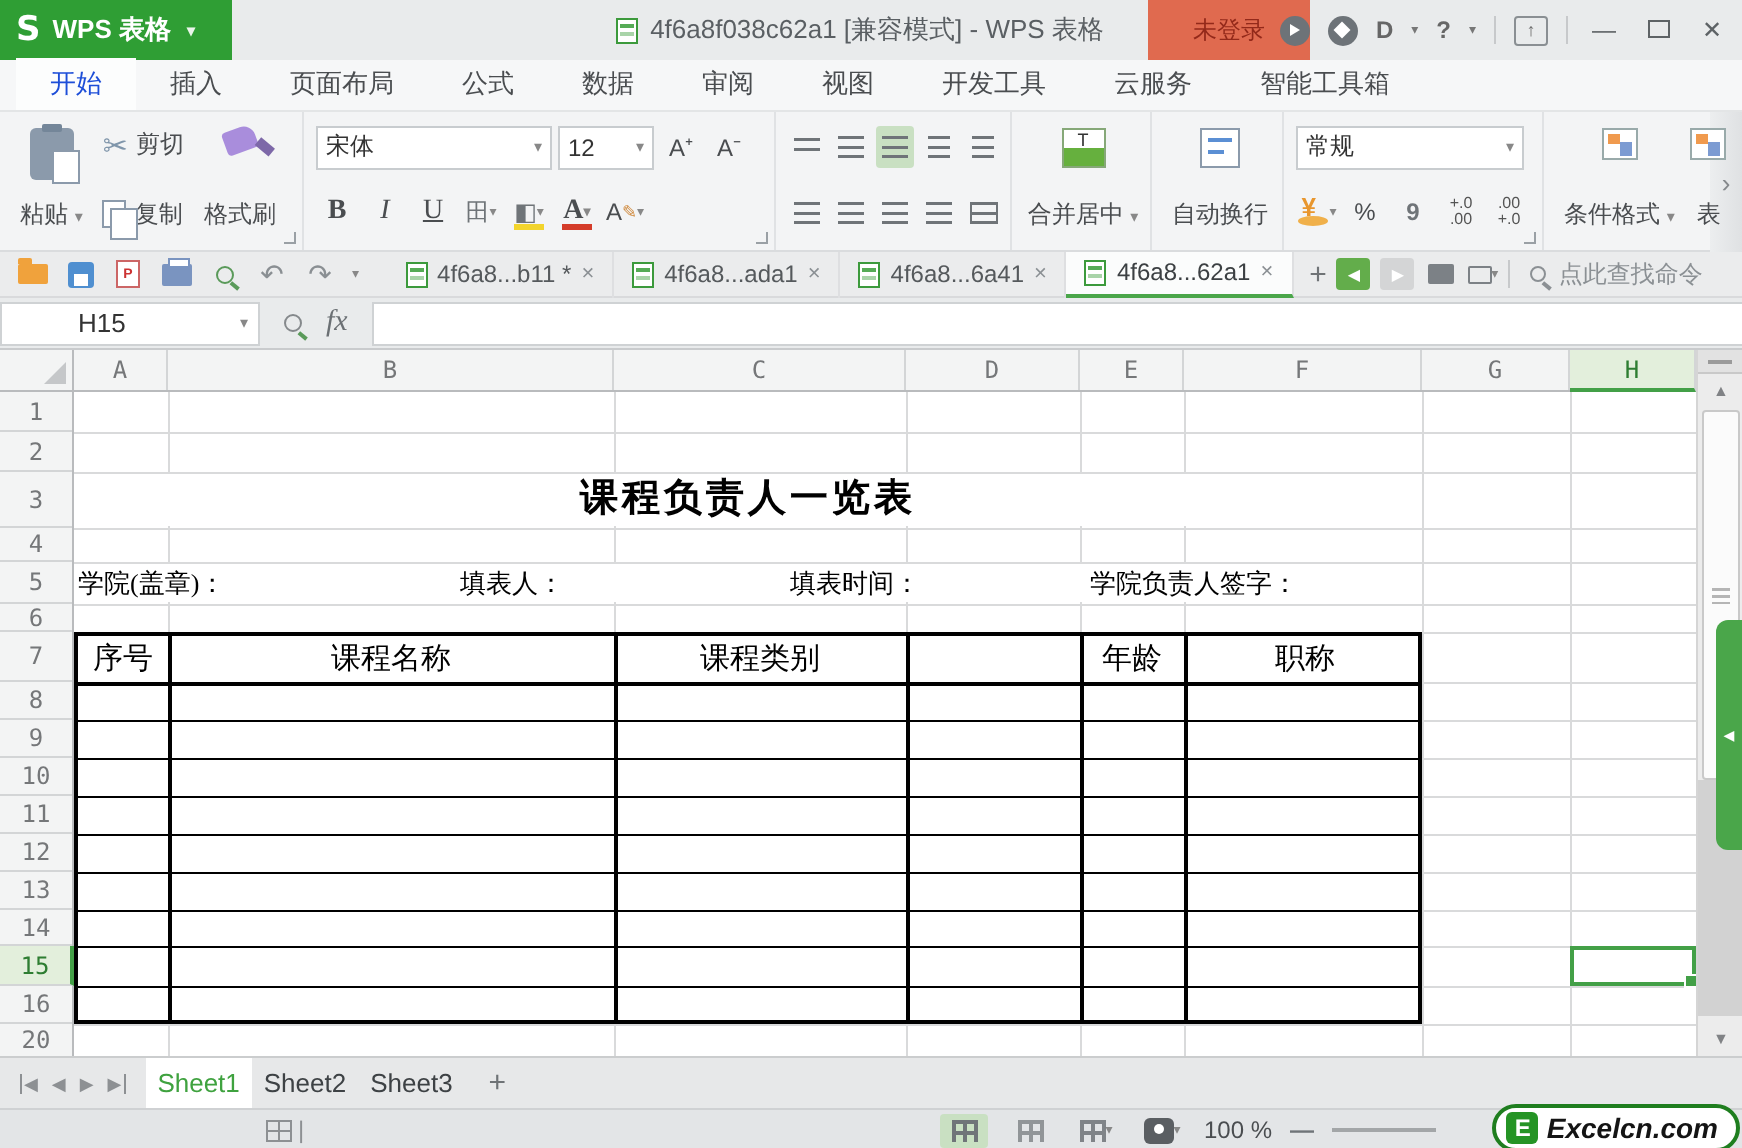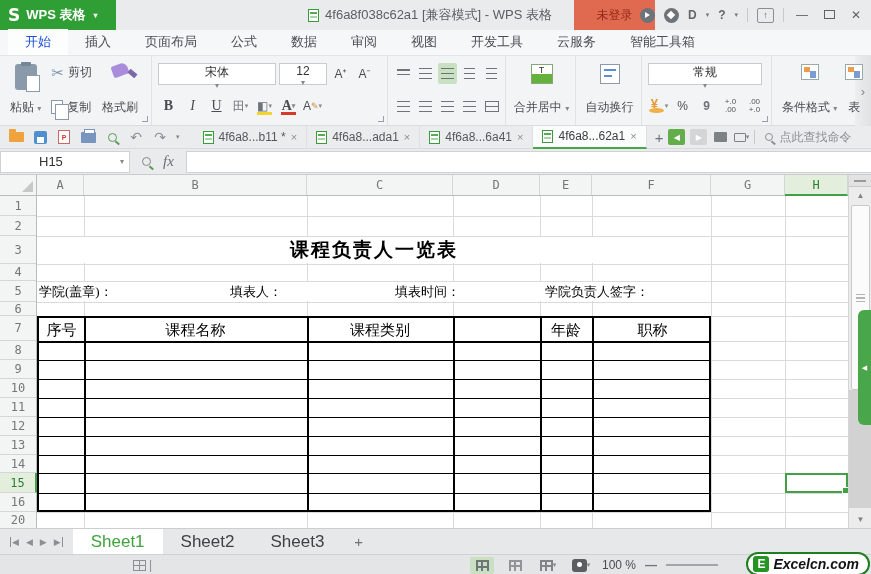--- a/index.html
+++ b/index.html
@@ -38,21 +38,21 @@
   
   .ribbon { left:0; top:56px; width:871px; height:70px; background:#f3f4f5; border-bottom:1px solid #dadcde; display:flex; }
   .rgroup { position:relative; height:100%; border-right:1px solid #e0e2e4; display:flex; align-items:center; padding:4px 4px 6px 6px; }
   .dlg { position:absolute; right:3px; bottom:3px; width:6px; height:6px; border-right:1.5px solid #9aa0a5; border-bottom:1.5px solid #9aa0a5; }
   .bigbtn { display:flex; flex-direction:column; align-items:center; justify-content:space-between; height:56px; padding:2px 4px; cursor:pointer; }
   .bigbtn .lbl { font-size:12px; color:#4a4d50; white-space:nowrap; }
   .stack2 { display:flex; flex-direction:column; justify-content:space-between; height:52px; }
   .smallbtn { display:flex; align-items:center; gap:4px; font-size:12px; color:#4a4d50; cursor:pointer; }
   .fontcol { display:flex; flex-direction:column; justify-content:space-between; height:54px; }
   .frow { display:flex; align-items:center; gap:3px; }
-  .combo { background:#fff; border:1px solid #c8cccf; height:22px; display:flex; align-items:center; justify-content:space-between; padding:0 4px; font-size:12px; color:#333; cursor:pointer;flex-direction:column; }
+  .combo { background:#fff; border:1px solid #c8cccf; height:22px; display:flex; align-items:center; justify-content:space-between; padding:0 4px; font-size:12px; color:#333; cursor:pointer; }
   .combo .dd { font-size:8px; color:#888; }
   .ibox { width:21px; height:21px; display:flex; align-items:center; justify-content:center; color:#4a4d50; cursor:pointer; border-radius:2px; position:relative; }
   .ibox.on { background:#c9e0c2; }
   .glyphB { font-weight:bold; font-family:"Liberation Serif",serif; font-size:14px; }
   .glyphI { font-style:italic; font-family:"Liberation Serif",serif; font-size:14px; }
   .glyphU { text-decoration:underline; font-family:"Liberation Serif",serif; font-size:14px; }
   .redbar::after, .yelbar::after { content:""; position:absolute; left:3px; right:3px; bottom:2px; height:3px; }
   .redbar::after { background:#d43c2a; }
   .yelbar::after { background:#f2d42c; }
   .li { width:13px; height:11px; background:repeating-linear-gradient(to bottom,#6f7478 0 1.5px,transparent 1.5px 4.8px); }
@@ -143,21 +143,21 @@
   .vs-split::after { content:""; position:absolute; left:5px; top:5px; width:12px; height:2px; background:#9a9a9a; }
   .vs-arr { position:absolute; left:0; width:23px; height:17px; color:#808285; font-size:8px; text-align:center; line-height:17px; }
   .vs-thumb { position:absolute; left:2px; top:30px; width:19px; height:185px; background:#fbfbfb; border:1px solid #c9c9c9; border-radius:2px; }
   .vs-thumb::after { content:""; position:absolute; left:4px; top:88px; width:9px; height:8px; background:repeating-linear-gradient(to bottom,#b5b5b5 0 1.5px,transparent 1.5px 3.5px); }
   .vs-track { position:absolute; left:0; top:215px; width:23px; height:118px; background:#d2d2d2; }
   .sidetab { left:858px; top:310px; width:13px; height:115px; background:#4aa64a; border-radius:6px 0 0 6px; display:flex; align-items:center; justify-content:center; color:#fff; font-size:7px; }
 
   
   .sheetbar { left:0; top:528px; width:871px; height:26px; background:#e7e8e9; border-top:1px solid #cbcdce; display:flex; align-items:center; }
   .snav { display:flex; align-items:center; gap:7px; padding:0 10px; color:#8d9093; font-size:9px; }
-  .stab { height:25px; line-height:25px; padding:0 18px; font-size:17px; color:#3e4245; cursor:pointer; }
+  .stab { height:25px; line-height:25px; padding:0 6px; font-size:13px; color:#3e4245; cursor:pointer; }
   .stab.active { background:#fff; color:#3fa23f; }
   .addsheet { font-size:15px; color:#6f7376; padding:0 12px; cursor:pointer; }
 
   
   .statusbar { left:0; top:554px; width:871px; height:20px; background:#e3e5e7; border-top:1px solid #cfd1d3; }
   .st-left { position:absolute; left:133px; top:3px; display:flex; align-items:center; gap:3px; color:#8d9093; }
   .gridic { width:13px; height:11px; border:1px solid #8d9093; background:linear-gradient(to right,transparent 5px,#8d9093 5px,#8d9093 6px,transparent 6px),linear-gradient(to bottom,transparent 4px,#8d9093 4px,#8d9093 5px,transparent 5px); }
   .st-right { position:absolute; right:0; left:470px; top:0; height:20px; display:flex; align-items:center; gap:9px; }
   .vbtn { width:24px; height:17px; display:flex; align-items:center; justify-content:center; border-radius:2px; cursor:pointer; }
   .vbtn.on { background:#c9e0c2; }
@@ -318,21 +318,21 @@
       </div>
     </div>
 
     <div class="rgroup" style="width:70px;justify-content:center">
       <div class="bigbtn">
         <span class="mergeic">T</span>
         <span class="lbl"><span>合并居中</span> <span style="font-size:8px;color:#888">▾</span></span>
       </div>
     </div>
 
-    <div class="rgroup" style="width:66px;justify-content:center">
+    <div class="rgroup" style="width:66px;justify-content:flex-start">
       <div class="bigbtn">
         <span class="wrapic"></span>
         <span class="lbl">自动换行</span>
       </div>
     </div>
 
     <div class="rgroup" style="width:130px">
       <div class="fontcol" style="width:100%">
         <div class="combo" style="width:114px">
             <span>常规</span>

